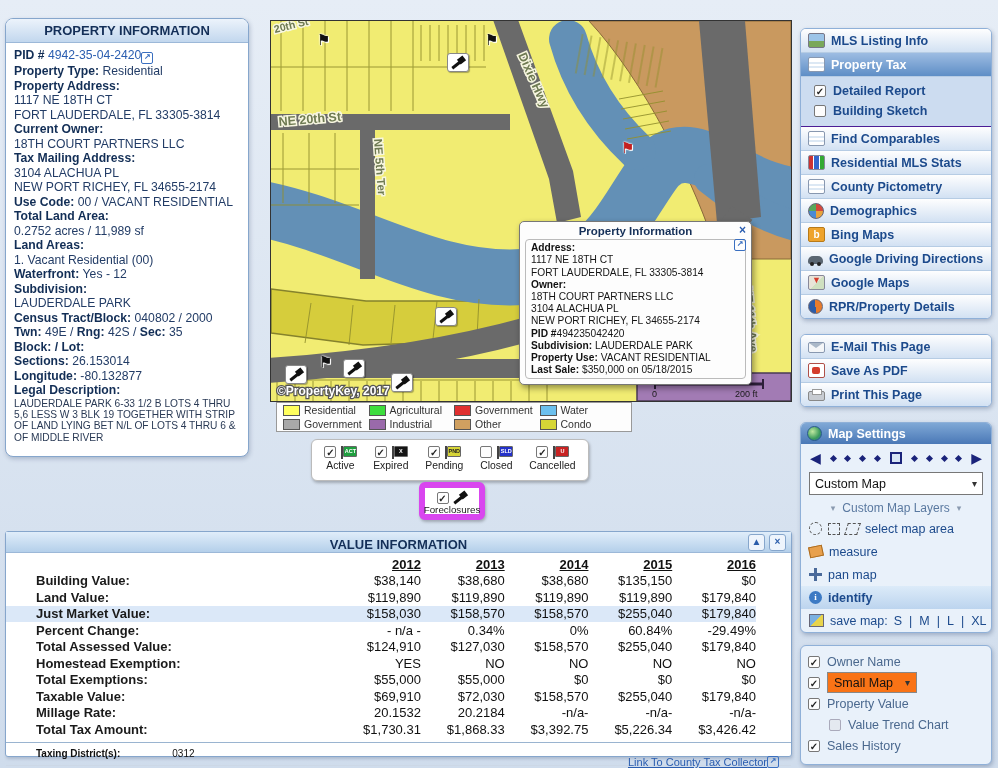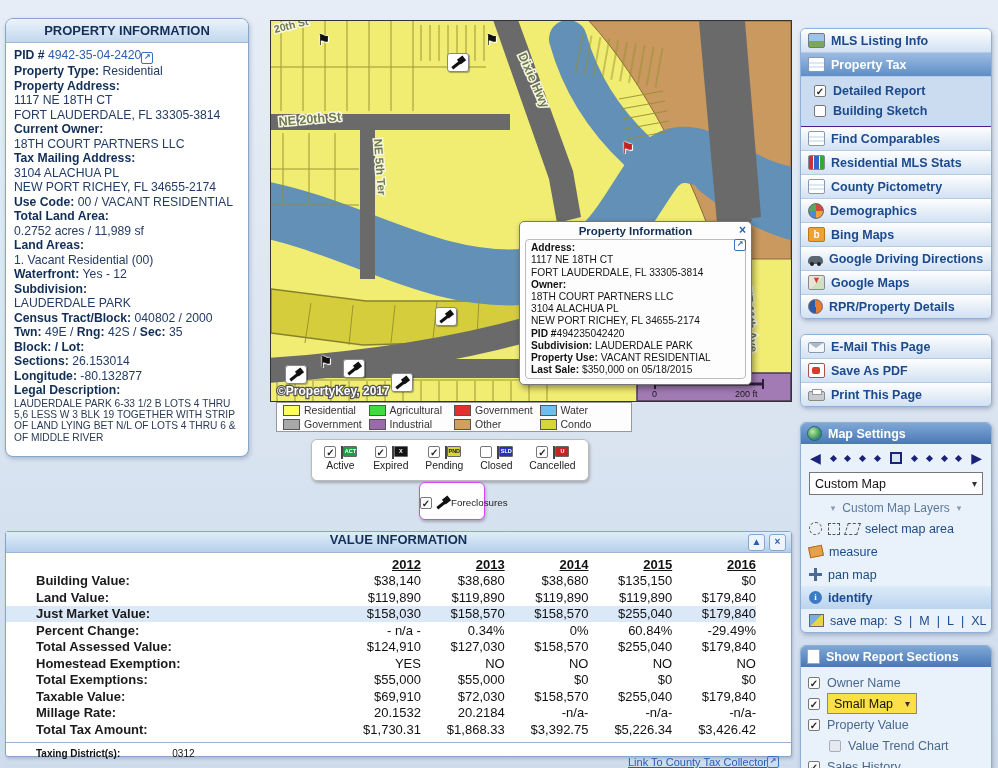--- a/index.html
+++ b/index.html
@@ -51,30 +51,30 @@
   .swatch{width:15px;height:9px;border:1px solid #555;flex:0 0 auto}
   .status-bar{position:absolute;left:311px;top:439px;width:278px;height:42px;background:#fff;border:1px solid #bbb;
               border-radius:6px;box-shadow:1px 2px 3px rgba(0,0,0,.25);display:flex;justify-content:space-around;
               padding:4px 4px 0;box-sizing:border-box}
   .status-item{display:flex;flex-direction:column;align-items:center;font-size:10.4px;color:#222}
   .si-top{display:flex;align-items:center;gap:3px;height:16px}
   .flagbox{position:relative;display:inline-block;width:17px;height:15px}
   .flagbox .pole{position:absolute;left:2px;top:1px;width:2px;height:13px;background:#444}
   .flagbox .cloth{position:absolute;left:4px;top:1px;width:12px;height:9px;border-radius:1px;color:#fff;
                   font-size:5.5px;line-height:9px;text-align:center;font-weight:bold;border:1px solid #666}
-  .foreclosure-box{position:absolute;left:419px;top:482px;width:66px;height:38px;background:#fff;border:1px solid #d946ef;
-                   border-radius:6px;box-shadow:1px 2px 3px rgba(0,0,0,.25);display:flex;flex-direction:row;
+  .foreclosure-box{position:absolute;left:419px;top:482px;width:66px;height:38px;background:#fff;border:6px solid #d946ef;
+                   border-radius:6px;box-shadow:1px 2px 3px rgba(0,0,0,.25);display:flex;flex-direction:column;
                    align-items:center;padding-top:3px;box-sizing:border-box;font-size:9.8px;color:#222}
   .fb-top{display:flex;align-items:center;gap:3px;height:17px}
   .fb-top .gavel{position:relative;left:0;top:0}
   
   .value-panel{position:absolute;left:5px;top:531px;width:785px;height:224px;background:#fff;
                border:1px solid #86a6cc;border-radius:3px;box-shadow:1px 2px 3px rgba(40,60,100,.2)}
   .vp-header{height:20px;background:linear-gradient(#e0edfa,#b4cfea);border-bottom:1px solid #9cb8d8;position:relative;
-             display:flex;align-items:flex-start;justify-content:center;font-weight:bold;font-size:13px;color:#142f58}
+             display:flex;align-items:flex-end;justify-content:center;font-weight:bold;font-size:13px;color:#142f58}
   .vp-btns{position:absolute;right:5px;top:2px;display:flex;gap:4px}
   .vp-btn{width:15px;height:15px;background:#eef4fc;border:1px solid #86a6cc;border-radius:3px;font-size:10px;
           line-height:13px;text-align:center;color:#2a5caa;font-weight:bold;cursor:pointer}
   .vtable{padding:3px 35px 0 0;font-size:13px;color:#111}
   .vrow{display:flex;height:16.5px;align-items:center}
   .vrow .rlabel{width:332px;padding-left:30px;font-weight:bold;color:#1a1a1a;box-sizing:border-box}
   .vcell{width:84px;text-align:right}
   .vrow.vhead .vcell{font-weight:bold;text-decoration:underline}
   .vrow.highlight{background:#dbe8f8}
   .vfooter{border-top:1px solid #9ab4d0;margin-top:4px;height:22px;display:flex;align-items:center;
@@ -135,21 +135,21 @@
   .t-measure-i{width:12px;height:9px;background:#e8a04c;border:1px solid #a86a20;transform:rotate(-12deg)}
   .t-pan-i{position:relative;width:13px;height:13px}
   .t-pan-i::before{content:"";position:absolute;left:5px;top:0;width:3px;height:13px;background:#4a6a9a}
   .t-pan-i::after{content:"";position:absolute;left:0;top:5px;width:13px;height:3px;background:#4a6a9a}
   .t-identify-i{width:13px;height:13px;border-radius:50%;background:#3c7ac4;color:#fff;font-size:9px;line-height:13px;
                 text-align:center;font-weight:bold;font-family:"Liberation Serif",serif}
   .t-save-i{width:13px;height:11px;background:linear-gradient(135deg,#7ab0e0 50%,#e8d44c 50%);border:1px solid #667}
   .rs-body{padding:5px 7px 8px}
   .rs-row{display:flex;align-items:center;gap:7px;height:21px;font-size:12.5px;color:#4a688e;cursor:pointer}
   .rs-row.indent{padding-left:21px}
-  .rs-dd{background:#fde047;border:1px solid #888;height:19px;padding:0 6px;font-size:12.5px;color:#111;
+  .rs-dd{background:#f97316;border:1px solid #888;height:19px;padding:0 6px;font-size:12.5px;color:#111;
          display:flex;align-items:center;gap:12px}
   svg text{font-family:"Liberation Sans",sans-serif}
 </style>
 </head>
 <body>
 
 <div class="left-panel">
   <div class="panel-header">PROPERTY INFORMATION</div>
   <div class="pp-body">
       <div class="pline"><b class="lbl">PID #  </b><span class="link">4942-35-04-2420</span><span class="ext-icon">↗</span></div>
@@ -641,24 +641,20 @@
           <span>M</span>
           <span style="margin: 0px 1px;">|</span>
           <span>L</span>
           <span style="margin: 0px 1px;">|</span>
           <span>XL</span>
         </div>
       </div>
   </div>
 
   <div class="blue-panel">
-    <div class="bp-header">
-      <span class="page-icon"></span>
-      <span>Show Report Sections</span>
-    </div>
     <div class="rs-body">
         <div class="rs-row">
           <span class="checkbox checked"></span>
           <span>Owner Name</span>
         </div>
         <div class="rs-row">
           <span class="checkbox checked"></span>
           <span class="rs-dd">
             <span>Small Map</span>
             <span class="dd-arrow">▾</span>

